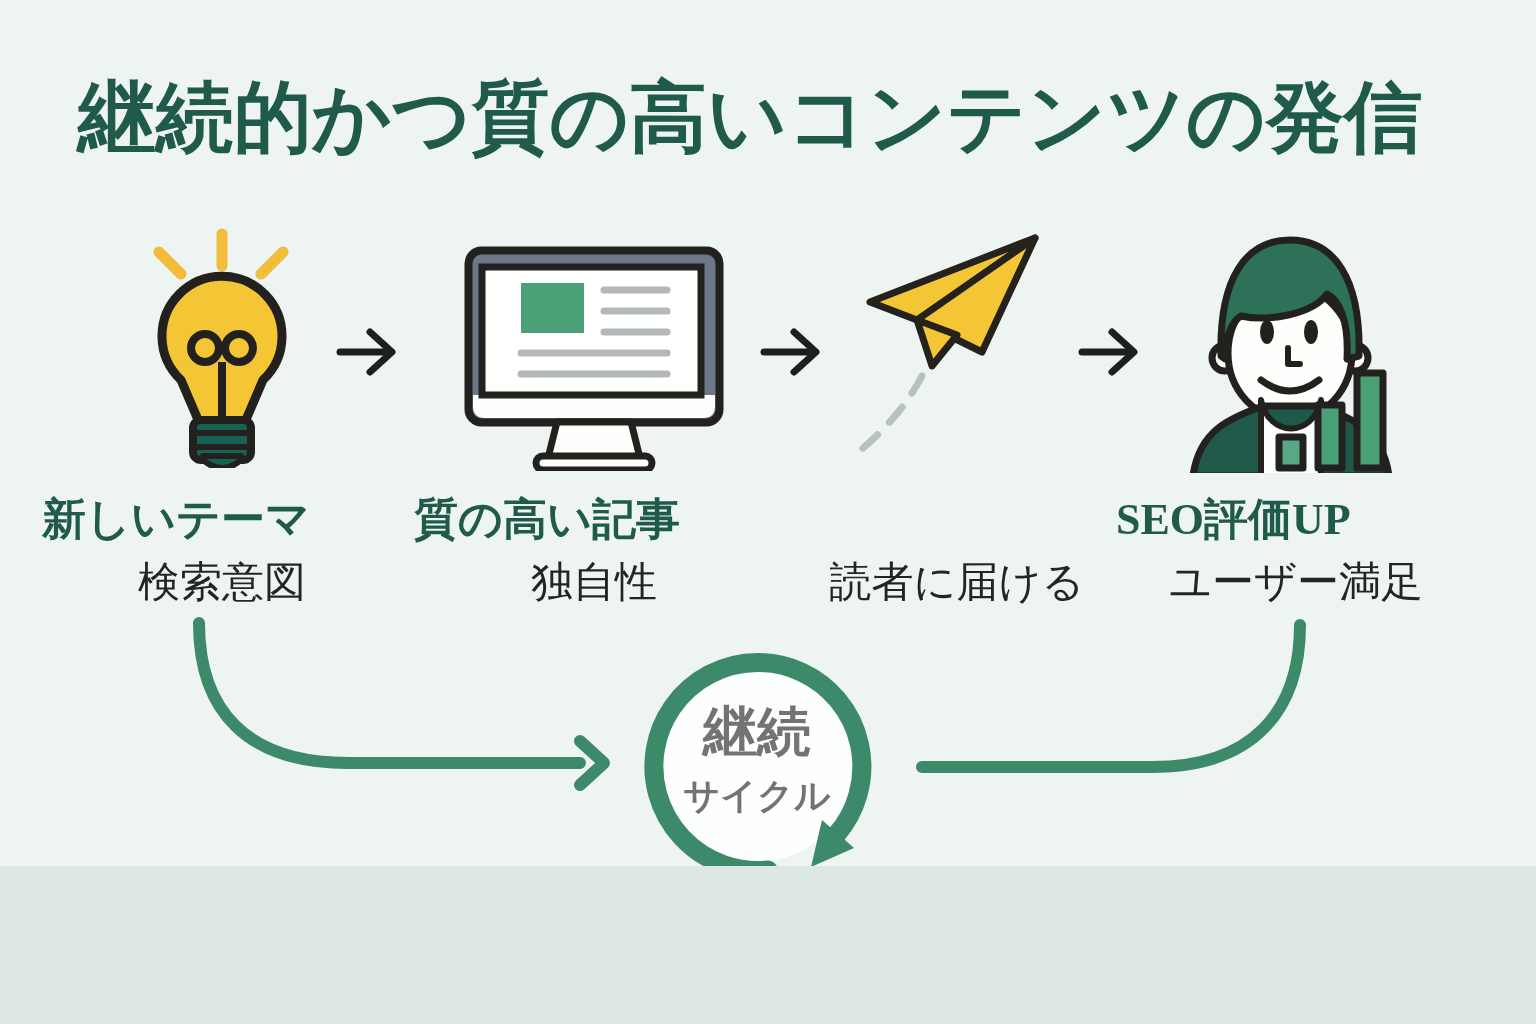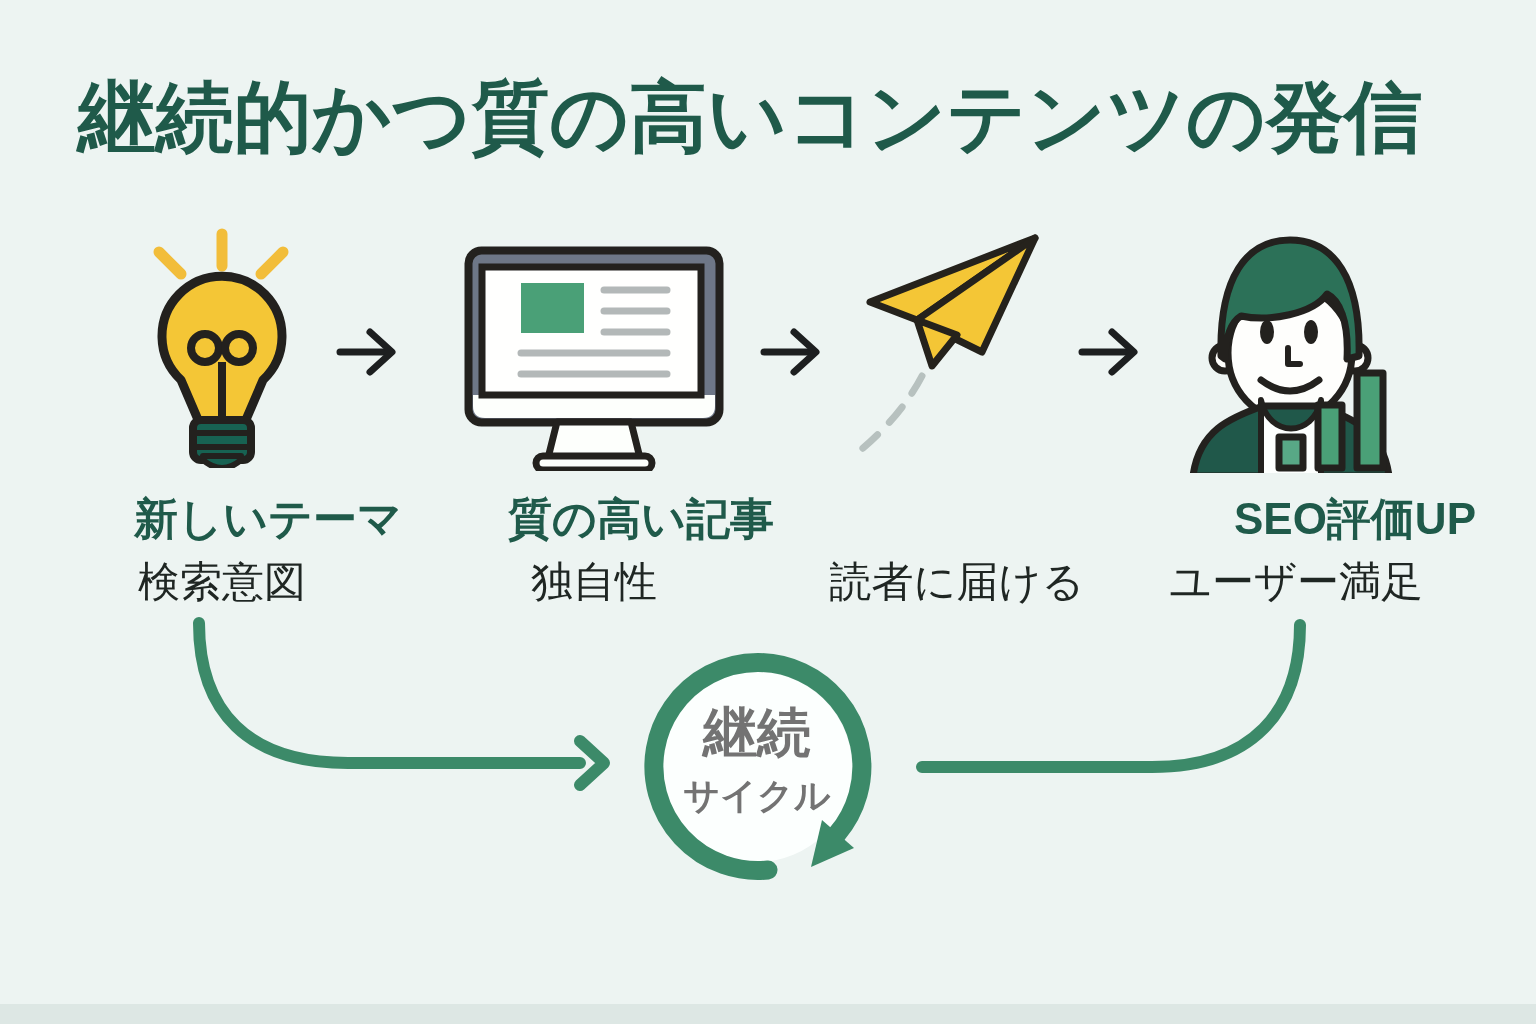--- a/index.html
+++ b/index.html
@@ -1,29 +1,29 @@
 <!DOCTYPE html>
 <html><head>
 <meta charset="utf-8">
 <style>
   html,body{margin:0;padding:0;background:#dde7e4;}
   .canvas{
-    position:relative;width:1536px;height:1004px;overflow:hidden;
+    position:relative;width:1536px;height:866px;overflow:hidden;
     background:#edf4f2;
-    font-family:Liberation Sans, sans-serif;
+    font-family:Liberation Serif, serif;
   }
   .title{
     position:absolute;top:66px;left:-18px;width:100%;
     text-align:center;font-size:78px;font-weight:900;
     color:#1f5a4a;letter-spacing:0px;white-space:nowrap;
   }
   .step{position:absolute;top:228px;width:360px;height:420px;}
   .icon-wrap{position:absolute;left:50%;transform:translateX(-50%);}
   .heading{
-    position:absolute;top:262px;left:0;right:0;text-align:right;
+    position:absolute;top:262px;left:0;right:0;text-align:left;
     font-size:44px;font-weight:800;color:#1f5a4a;white-space:nowrap;
   }
   .subtext{
     position:absolute;top:326px;left:0;right:0;text-align:center;
     font-size:42px;font-weight:500;color:#1f2623;white-space:nowrap;
   }
   .flow-arrow{position:absolute;top:322px;}
   .connector-layer{position:absolute;left:0;top:0;width:1536px;height:1024px;pointer-events:none;}
   .cycle-text{
     position:absolute;left:637px;top:704px;width:240px;text-align:center;color:#737373;

